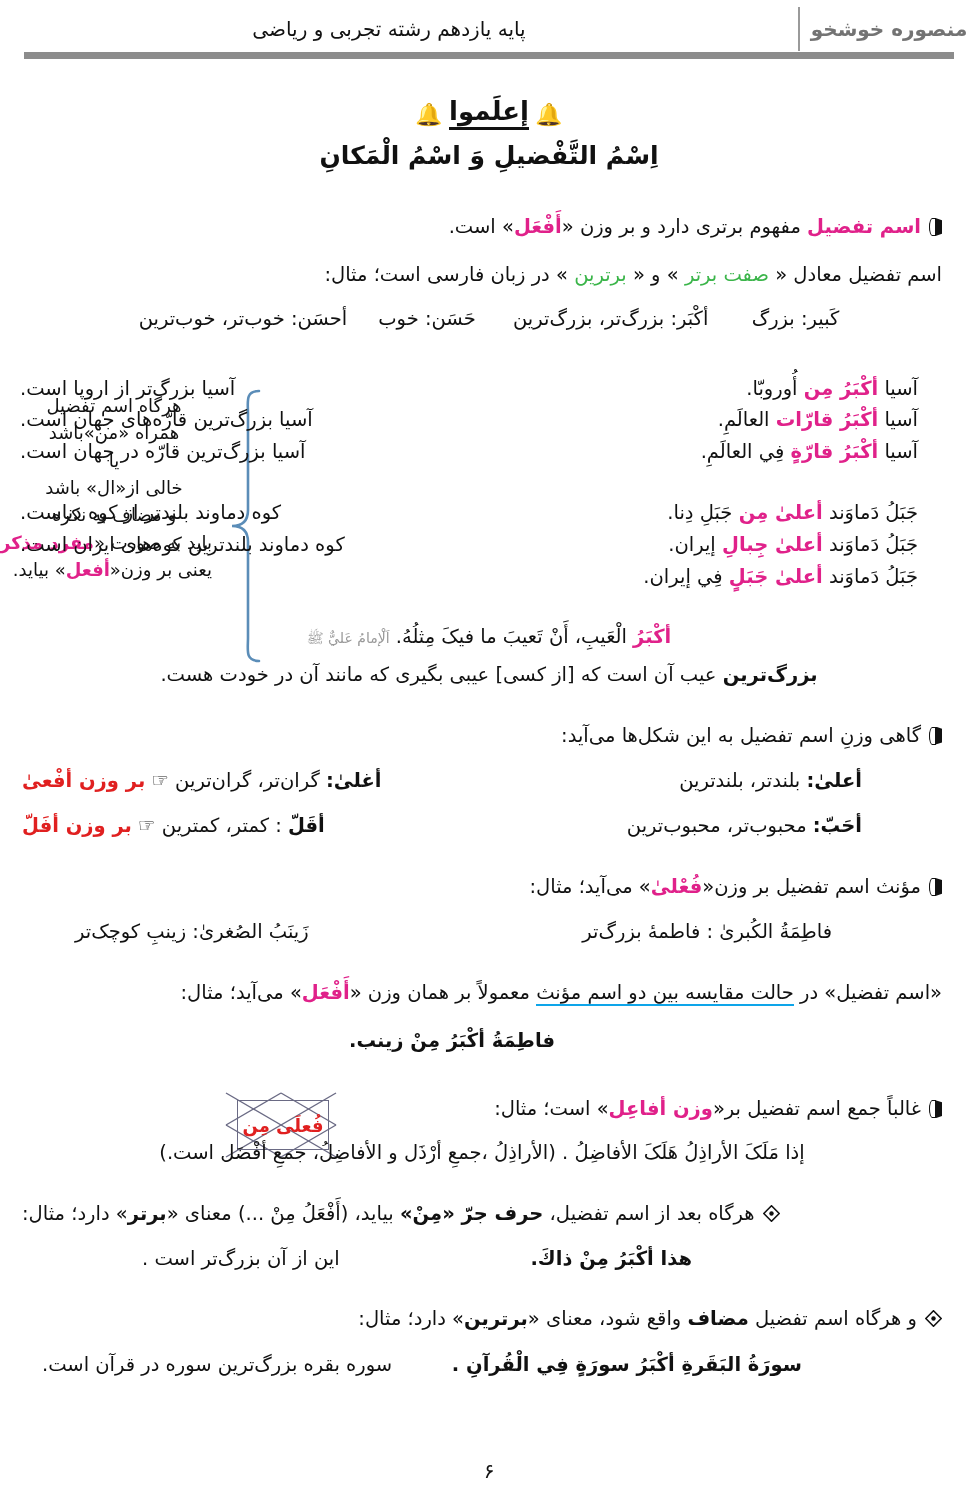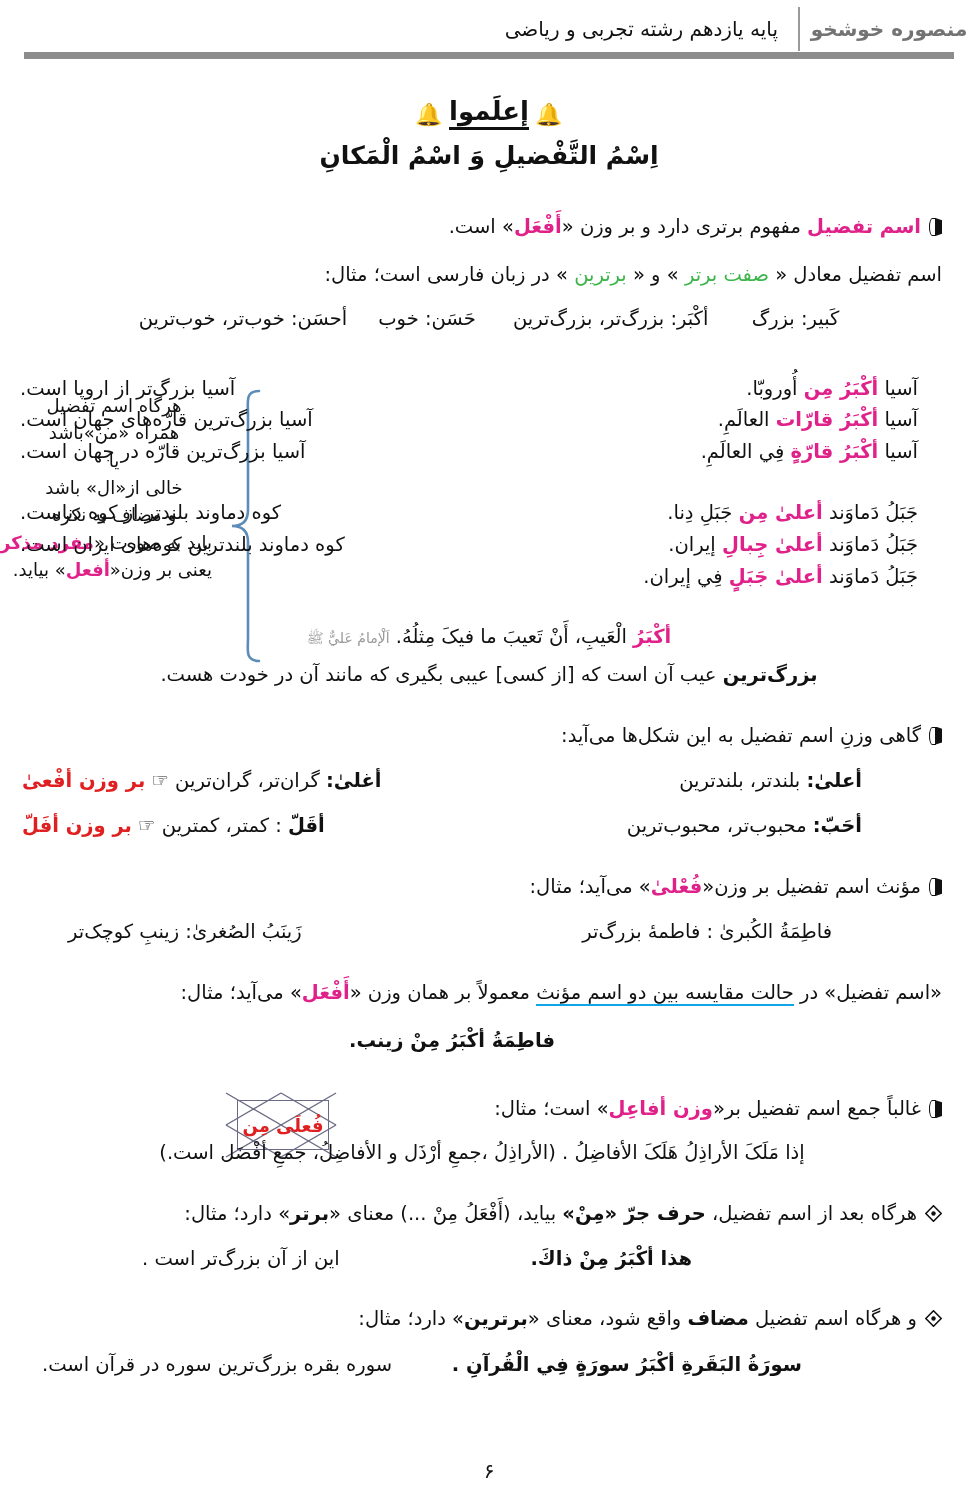--- a/index.html
+++ b/index.html
@@ -39,21 +39,21 @@
     color: #737373;
     letter-spacing: -0.5px;
   }
   .header-divider {
     width: 2px;
     height: 44px;
     background: #9a9a9a;
   }
   .header-subject {
     flex: 1;
-    text-align: right;
+    text-align: center;
     font-size: 20px;
     color: #111;
     padding-right: 20px;
   }
   .header-rule {
     position: absolute;
     top: 52px;
     left: 24px;
     width: 930px;
     height: 7px;
@@ -343,21 +343,21 @@
     </div>
     <div class="sp-14"></div>
     <div class="ex-row" style="padding-right:80px;">
       <div class="ex-ar"><span class="bold">أحَبّ:</span><span> محبوب‌تر، محبوب‌ترین</span></div>
       <div class="ex-fa"><span class="bold">أقَلّ</span><span> : کمتر، کمترین</span> <span>☞</span> <span class="red">بر وزن أفَلّ</span></div>
     </div>
   </div>
 
   <div class="sp-30"></div>
 
-  <div class="para" style="padding-left:38px;">
+  <div class="para" style="padding-left:5px;margin-left:40px;">
     <div class="line" style="text-align:right;padding-left:140px;">
       <span class="bullet-half"></span><span>مؤنث اسم تفضیل بر وزن«</span><span class="pink">فُعْلیٰ</span><span>» می‌آید؛ مثال:</span>
     </div>
     <div class="sp-14"></div>
     <div class="ex-row" style="padding-right:110px;padding-left:30px;">
       <div class="ex-ar">فاطِمَةُ الکُبریٰ : فاطمهٔ بزرگ‌تر</div>
       <div class="ex-fa">زَینَبُ الصُغریٰ: زینبِ کوچک‌تر</div>
     </div>
   </div>
 
@@ -379,21 +379,21 @@
     <div class="line" style="text-align:right;padding-left:150px;">
       <span class="bullet-half"></span><span>غالباً جمع اسم تفضیل بر«</span><span class="pink">وزن أفاعِل</span><span>» است؛ مثال:</span>
     </div>
     <div class="sp-14"></div>
     <div class="line" style="text-align:center;">إذا مَلَکَ الأراذِلُ هَلَکَ الأفاضِلُ . (الأراذِلُ ،جمعِ أرْذَل و الأفاضِلُ، جمعِ أفْضَل است.)</div>
   </div>
 
   <div class="sp-30"></div>
 
   <div class="para" style="padding-left:22px;">
-    <div class="line" style="text-align:right;">
+    <div class="line" style="text-align:left;">
       <span class="bullet-diamond"><svg width="17" height="17" viewBox="0 0 17 17">
             <polygon points="8.5,0.8 16.2,8.5 8.5,16.2 0.8,8.5" fill="none" stroke="#111" stroke-width="1.6"></polygon>
             <circle cx="8.5" cy="8.5" r="2.2" fill="#111"></circle>
           </svg></span><span>هرگاه بعد از اسم تفضیل، </span><span class="bold">حرف جرّ «مِنْ»</span><span> بیاید، (أَفْعَلُ مِنْ ...)  معنای «</span><span class="bold">برتر</span><span>» دارد؛ مثال:</span>
     </div>
     <div class="sp-14"></div>
     <div class="ex-row" style="padding-right:250px;padding-left:120px;">
       <div class="ex-ar bold">هذا أکْبَرُ مِنْ ذاكَ.</div>
       <div class="ex-fa">این از آن بزرگ‌تر است .</div>
     </div>

